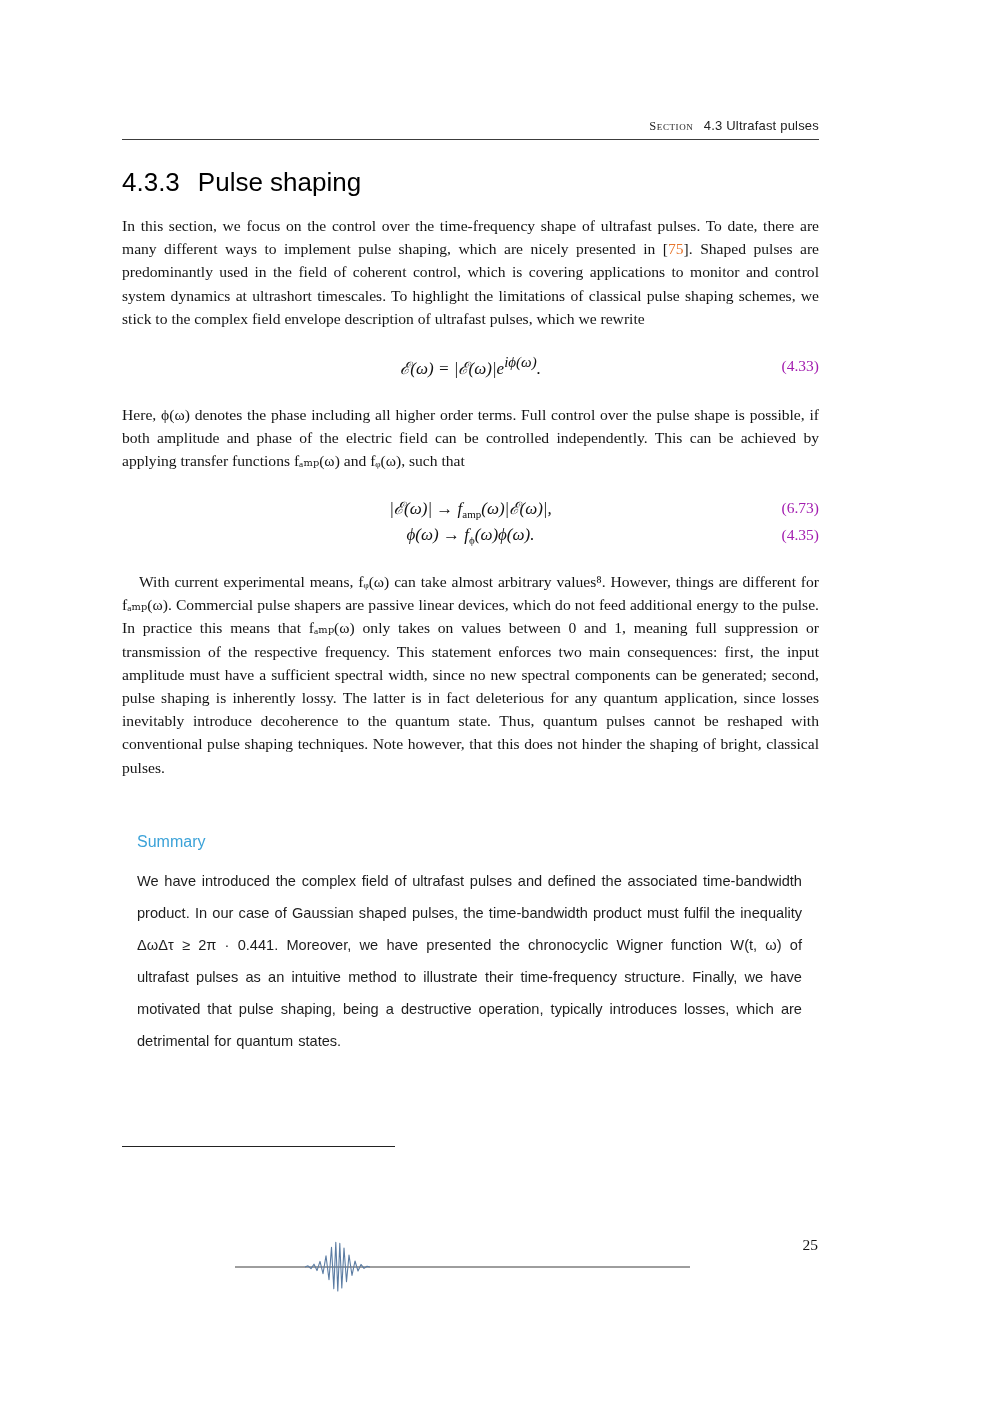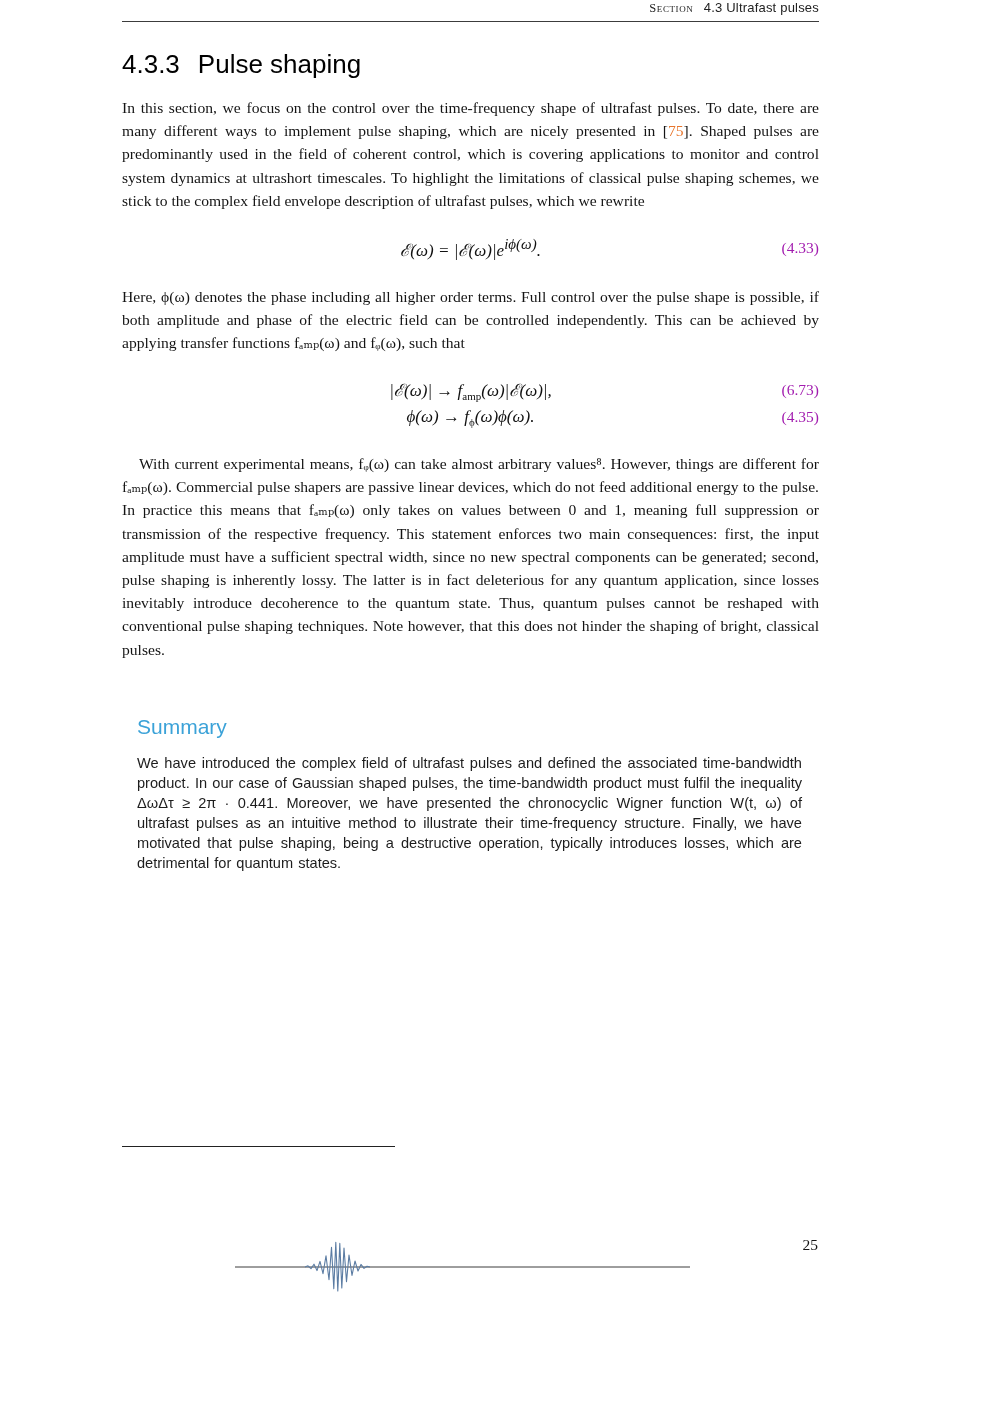--- a/index.html
+++ b/index.html
@@ -11,20 +11,21 @@
     background: #ffffff;
     font-family: "Liberation Serif", "DejaVu Serif", serif;
     color: #111;
     overflow: hidden;
   }
   .content {
     position: absolute;
     left: 122px;
     top: 0;
     width: 697px;
+    padding-top: 118px;
   }
 
   
   .running-header {
     text-align: right;
     font-size: 12.5px;
     color: #222;
     letter-spacing: 0.2px;
   }
   .running-header .sc {
@@ -91,28 +92,28 @@
   }
 
   
   .summary {
     margin-top: 54px;
     padding-left: 15px;
     padding-right: 17px;
     font-family: "Liberation Sans", "DejaVu Sans", sans-serif;
   }
   .summary h2 {
-    font-size: 21px;
+    font-size: 16px;
     font-weight: 500;
     color: var(--summary_heading, #3ba2d8);
     margin-bottom: 14px;
   }
   .summary p {
     font-size: 14.6px;
-    line-height: 20px;
+    line-height: 32px;
     text-align: justify;
     word-spacing: 1px;
     color: #1d1d1d;
   }
 
   
   .footnote {
     position: absolute;
     left: 122px;
     top: 1146px;

